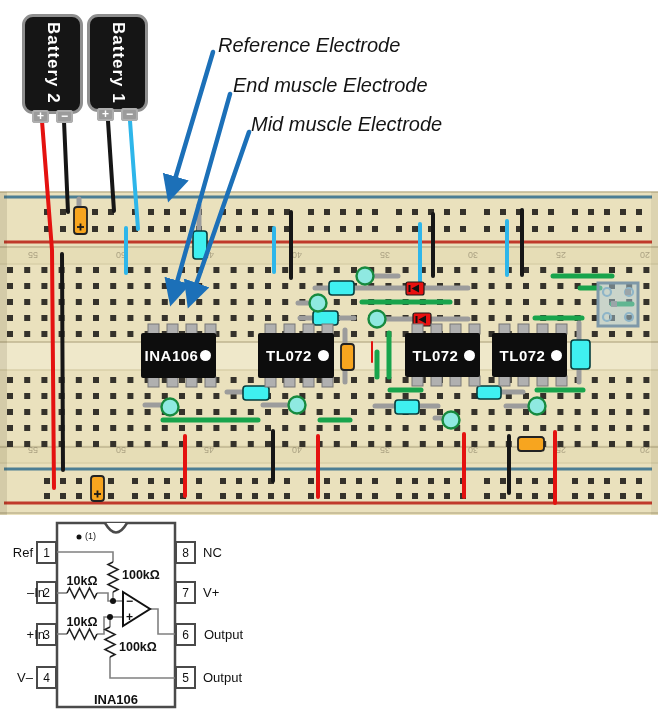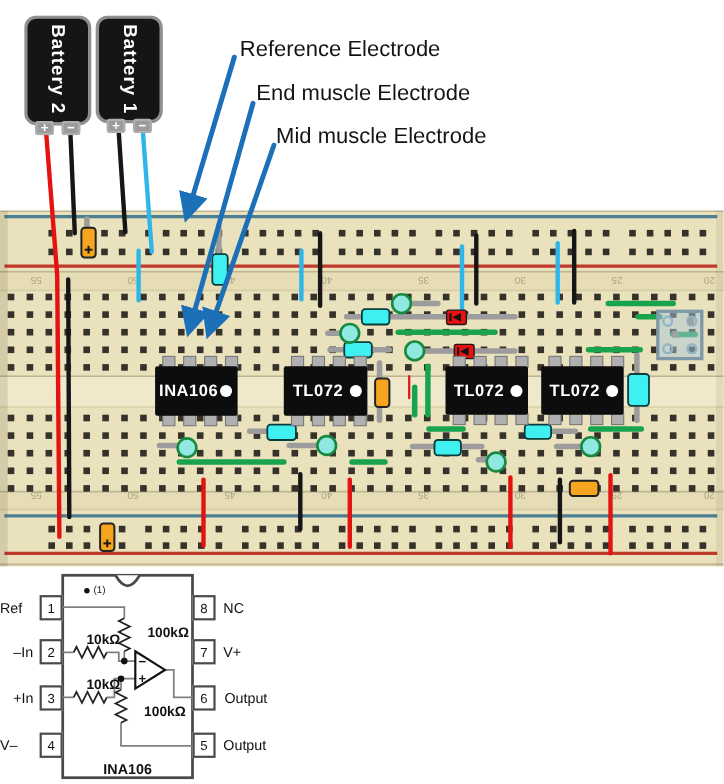--- a/index.html
+++ b/index.html
@@ -9,38 +9,38 @@
   
   .battery{position:absolute;z-index:3;background:#151515;border:3px solid #8f8f8f;
            border-radius:11px;display:flex;justify-content:center;box-sizing:border-box;}
   .battery .blabel{writing-mode:vertical-rl;color:#fff;font-weight:bold;font-size:17px;
            letter-spacing:1px;padding-top:5px;}
   .tab{position:absolute;bottom:-12px;width:17px;height:13px;background:#9b9b9b;
        border-radius:3px;color:#fff;font-size:12px;font-weight:bold;text-align:center;
        line-height:12px;box-shadow:inset 0 0 0 2px #aeaeae;}
   .tab.left{left:7px}.tab.right{right:7px}
   
-  .note{position:absolute;z-index:4;font-size:20px;color:#141414;white-space:nowrap;}
+  .note{position:absolute;z-index:4;font-size:20px;color:#141414;white-space:nowrap;font-style:italic;}
   
   .ic{position:absolute;z-index:2;background:#0d0d0d;border-radius:2px;display:flex;
       align-items:center;justify-content:center;}
   .ic .iclabel{color:#fff;font-size:15px;font-weight:bold;letter-spacing:0.5px;
       margin-right:14px;}
   .ic::after{content:"";position:absolute;right:5px;top:50%;margin-top:-5.5px;width:11px;
       height:11px;border-radius:50%;background:#fff;}
   
   .pinout{position:absolute;left:0;top:510px;width:280px;height:203px;z-index:2;}
   .pinout svg{position:absolute;left:0;top:0;}
   .pinbox{position:absolute;width:21px;height:23px;border:2px solid #4a4a4a;background:#fff;
       box-sizing:border-box;display:flex;align-items:center;justify-content:center;
       font-size:12px;color:#111;}
   .pinlab{position:absolute;font-size:13px;color:#111;white-space:nowrap;}
   .pinlab.r{text-align:right;}
-  .pinlab.l{width:33px;text-align:left;}
-  .rval{position:absolute;font-size:12.5px;font-weight:bold;color:#111;white-space:nowrap;margin-left:12px;}
+  .pinlab.l{width:33px;text-align:right;}
+  .rval{position:absolute;font-size:12.5px;font-weight:bold;color:#111;white-space:nowrap;}
   .opsign{position:absolute;font-size:12px;font-weight:bold;color:#111;}
   .pnote{position:absolute;font-size:9px;color:#222;}
   .chipname{position:absolute;left:57px;top:182px;width:118px;text-align:center;
       font-size:13px;font-weight:bold;color:#111;}
 </style>
 </head>
 <body>
 
 <div class="stage">
 

